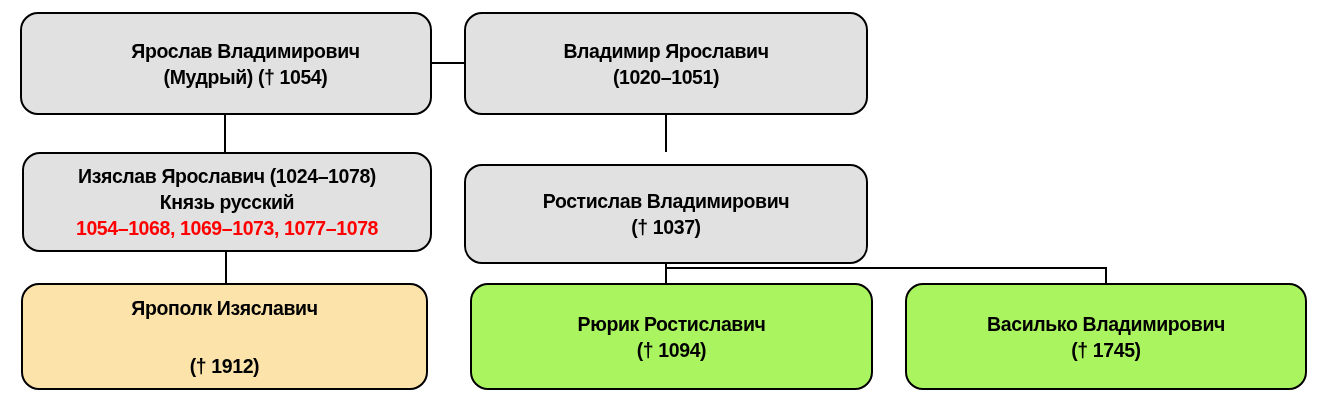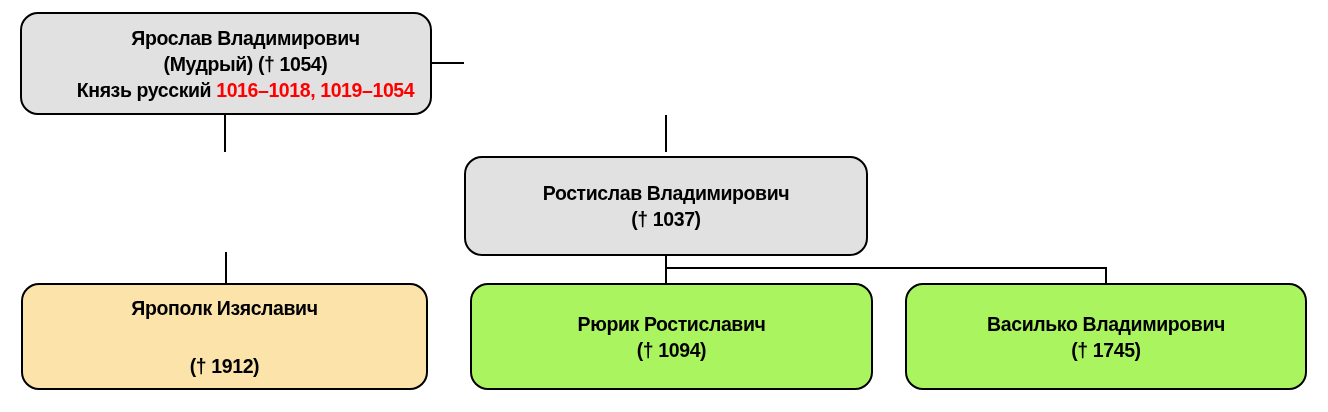--- a/index.html
+++ b/index.html
@@ -32,21 +32,21 @@
   .node.green  { background: var(--green,  #aaf55f); }
   .dates { color: var(--red, #ff0000); }
   .connector {
     position: absolute;
     background: var(--border, #000);
   }
   
   #n-yaroslav  { left: 20px;  top: 12px;  width: 412px; height: 103px; padding-left: 39px; }
   #n-vladimir  { left: 464px; top: 12px;  width: 404px; height: 103px; }
   #n-izyaslav  { left: 22px;  top: 152px; width: 410px; height: 100px; }
-  #n-rostislav { left: 464px; top: 156px; width: 404px; height: 100px; }
+  #n-rostislav { left: 464px; top: 164px; width: 404px; height: 100px; }
   #n-yaropolk  { left: 21px;  top: 283px; width: 407px; height: 107px; gap: 32px; }
   #n-rurik     { left: 470px; top: 283px; width: 403px; height: 107px; }
   #n-vasilko   { left: 905px; top: 283px; width: 402px; height: 107px; }
   
   #c-yar-vla   { left: 432px;  top: 62px;  width: 32px;  height: 2px; }
   #c-yar-izy   { left: 224px;  top: 115px; width: 2px;   height: 37px; }
   #c-vla-ros   { left: 665px;  top: 115px; width: 2px;   height: 37px; }
   #c-izy-yap   { left: 225px;  top: 252px; width: 2px;   height: 31px; }
   #c-ros-rur   { left: 665px;  top: 252px; width: 2px;   height: 31px; }
   #c-ros-hbar  { left: 665px;  top: 267px; width: 442px; height: 2px; }
@@ -61,24 +61,32 @@
   <div class="connector" id="c-yar-izy"></div>
   <div class="connector" id="c-vla-ros"></div>
   <div class="connector" id="c-izy-yap"></div>
   <div class="connector" id="c-ros-rur"></div>
   <div class="connector" id="c-ros-hbar"></div>
   <div class="connector" id="c-ros-vas"></div>
 
   <div class="node gray" id="n-yaroslav">
     <div>Ярослав Владимирович</div>
     <div>(Мудрый) († 1054)</div>
-    <div><span>Князь русский </span><span class="dates">1016–1018, 1019–1054</span></div>
   </div>
 
+  <div class="node gray" id="n-vladimir">
+    <div>Владимир Ярославич</div>
+    <div>(1020–1051)</div>
+  </div>
 
+  <div class="node gray" id="n-izyaslav">
+    <div>Изяслав Ярославич (1024–1078)</div>
+    <div>Князь русский</div>
+    <div class="dates">1054–1068, 1069–1073, 1077–1078</div>
+  </div>
 
   <div class="node gray" id="n-rostislav">
     <div>Ростислав Владимирович</div>
     <div>(† 1037)</div>
   </div>
 
   <div class="node orange" id="n-yaropolk">
     <div>Ярополк Изяславич</div>
     <div>(† 1912)</div>
   </div>

